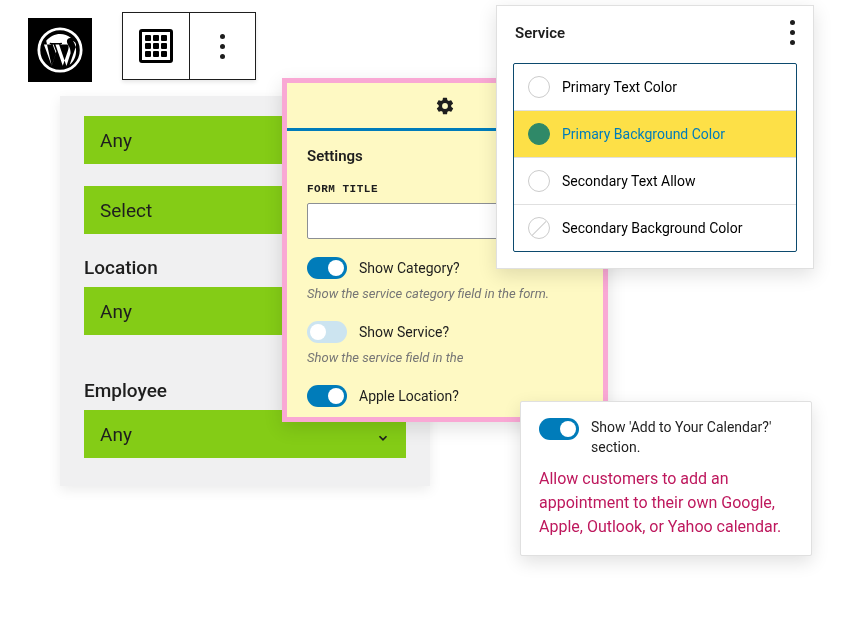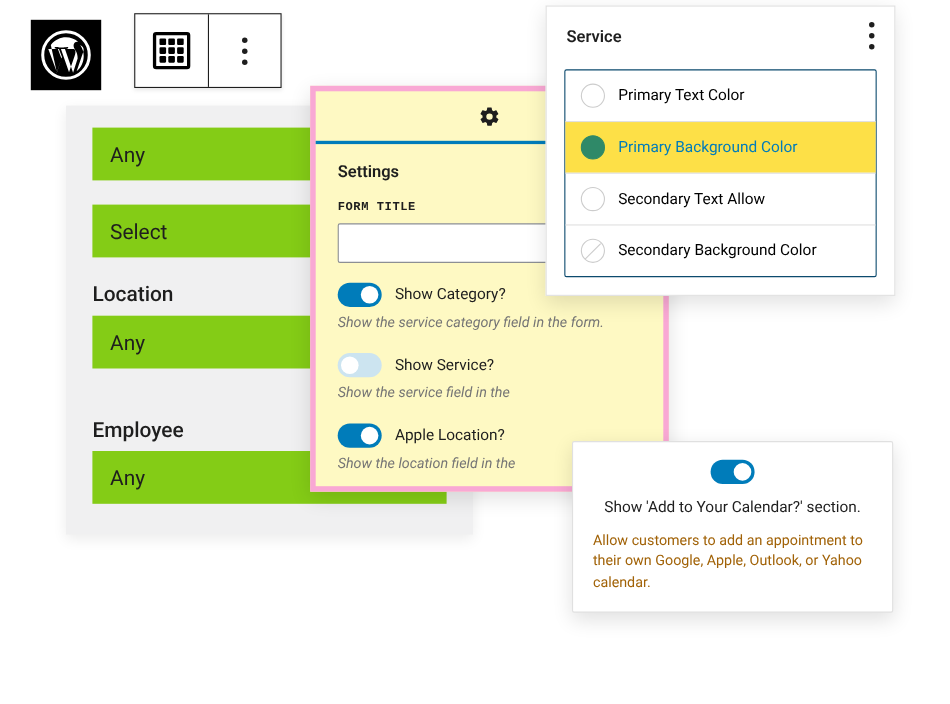--- a/index.html
+++ b/index.html
@@ -52,23 +52,23 @@
   .color-item { display: flex; align-items: center; gap: 12px; padding: 12px 14px; border-top: 1px solid #e0e0e0; font-size: 14px; cursor: pointer; }
   .color-item:first-child { border-top: none; }
   .color-item.sel { background: #fde047; color: #007cba; }
   .swatch { width: 22px; height: 22px; border-radius: 50%; border: 1px solid #ccc; flex-shrink: 0; }
   .swatch.green { background: #2f8968; border-color: #2f8968; }
   .swatch.slash { position: relative; border-color: #ccc; }
   .swatch.slash::after { content: ""; position: absolute; width: 100%; height: 1px; background: #ccc; top: 50%; left: 0; transform: rotate(-45deg); }
 
   
   .cal-card { position: absolute; top: 401px; left: 520px; width: 292px; background: #fff; border: 1px solid #e0e0e0; box-shadow: 0 6px 18px rgba(0,0,0,.12); padding: 16px 18px; z-index: 4; border-radius: 2px; }
-  .cal-head { display: flex; gap: 12px; align-items: center; flex-direction: column; }
+  .cal-head { display: flex; gap: 12px; align-items: flex-start; }
   .cal-title { font-size: 14px; color: #1e1e1e; line-height: 1.4; }
-  .cal-desc { font-size: 13px; color: #a16207; margin-top: 10px; line-height: 1.5; }
+  .cal-desc { font-size: 16px; color: #be185d; margin-top: 10px; line-height: 1.5; }
 </style>
 </head>
 <body>
 
 <div class="wp-logo">
   <svg viewBox="0 0 100 100">
       <circle cx="50" cy="50" r="46" fill="none" stroke="#fff" stroke-width="6"></circle>
       <path d="M15 38l17 46 10-30-6-16zM40 38l16 46 11-32c2-6 3-11-1-14zM78 30c5 7 7 14 7 22 0 12-5 23-14 30l13-38c2-6 1-10-6-14zM20 30c8-10 19-15 30-15 9 0 17 3 24 9-5-1-9 2-9 7 0 4 2 7 5 12 2 4 3 8 3 14l-9 28-16-47c3 0 5-1 5-1 2 0 2-3 0-3 0 0-7 1-12 1s-12-1-12-1c-2 0-2 3 0 3 0 0 2 1 5 1l7 19-9 28z"></path>
     </svg>
 </div>
@@ -144,21 +144,20 @@
     <div class="toggle-row">
       <div class="toggle off"></div>
       <div class="toggle-label">Show Service?</div>
     </div>
     <div class="toggle-desc">Show the service field in the</div>
 
     <div class="toggle-row">
       <div class="toggle on"></div>
       <div class="toggle-label">Apple Location?</div>
     </div>
-    <div class="toggle-desc">Show the location field in the</div>
   </div>
 </div>
 
 <div class="colors-panel">
   <div class="colors-head">
     <div class="colors-title">Service</div>
     <div class="dots-v" style="cursor:pointer;">
         <span></span>
         <span></span>
         <span></span>

